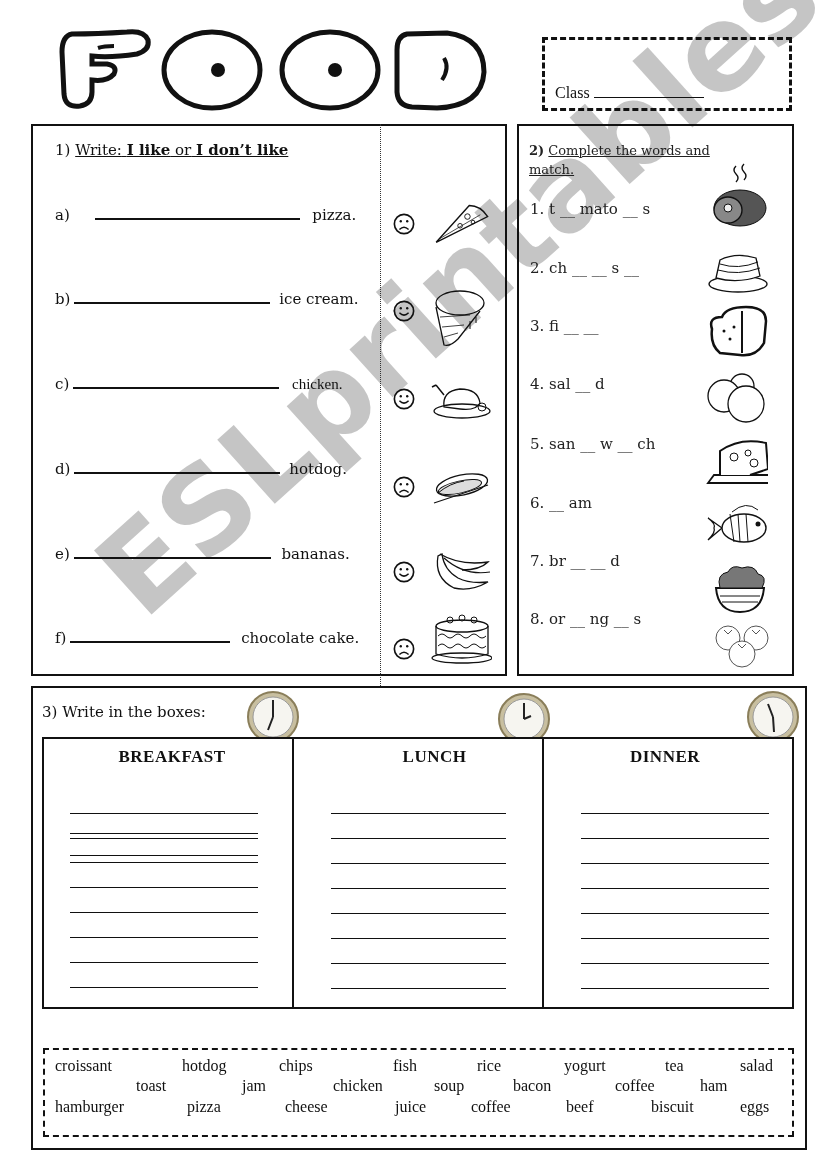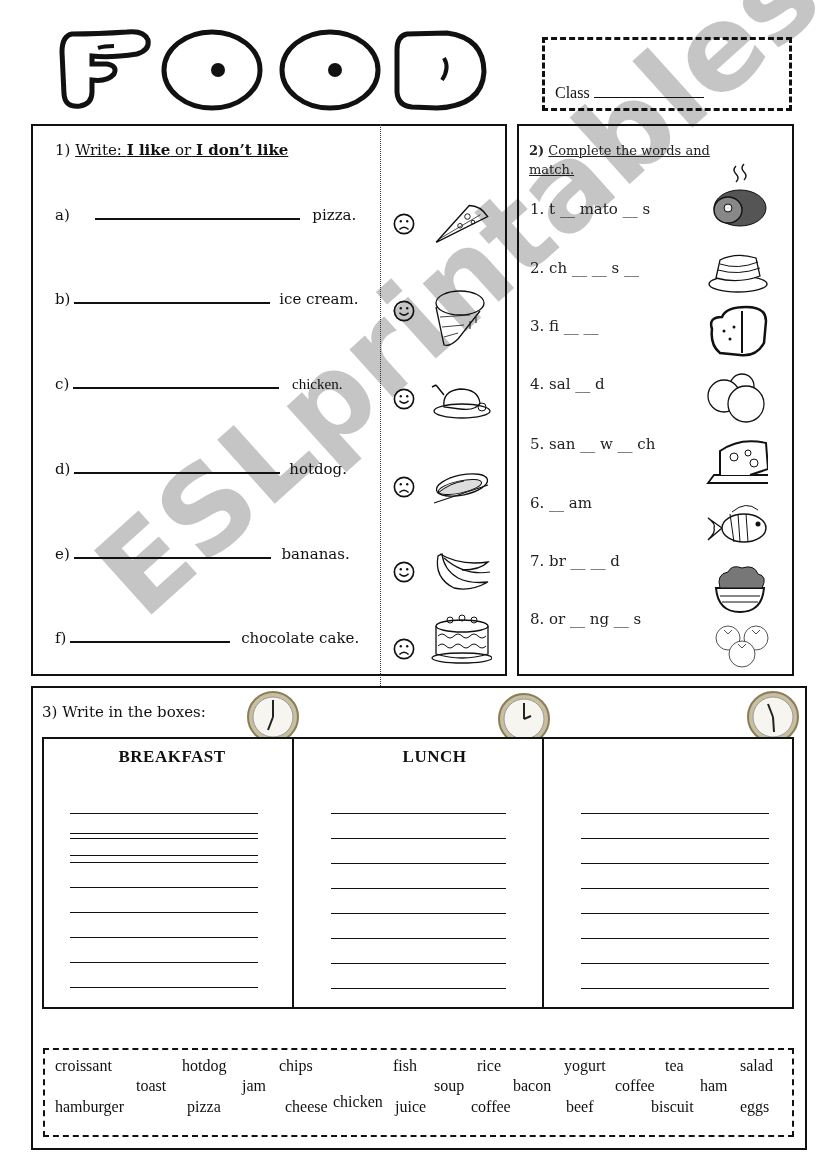--- a/index.html
+++ b/index.html
@@ -280,20 +280,21 @@
   <div class="wline" style="left:37px;width:175px;top:99px;"></div>
   <div class="wline" style="left:37px;width:175px;top:124px;"></div>
   <div class="wline" style="left:37px;width:175px;top:149px;"></div>
   <div class="wline" style="left:37px;width:175px;top:174px;"></div>
   <div class="wline" style="left:37px;width:175px;top:199px;"></div>
   <div class="wline" style="left:37px;width:175px;top:224px;"></div>
   <div class="wline" style="left:37px;width:175px;top:249px;"></div>
 </div>
 
 <div class="mealbox" style="left:542px;width:252px;">
+  <div class="mtitle" style="right:6px;">DINNER</div>
   <div class="wline" style="left:37px;width:188px;top:74px;"></div>
   <div class="wline" style="left:37px;width:188px;top:99px;"></div>
   <div class="wline" style="left:37px;width:188px;top:124px;"></div>
   <div class="wline" style="left:37px;width:188px;top:149px;"></div>
   <div class="wline" style="left:37px;width:188px;top:174px;"></div>
   <div class="wline" style="left:37px;width:188px;top:199px;"></div>
   <div class="wline" style="left:37px;width:188px;top:224px;"></div>
   <div class="wline" style="left:37px;width:188px;top:249px;"></div>
 </div>
 
@@ -303,21 +304,21 @@
 <span class="abs bw" style="left:182px;top:1057px;">hotdog</span>
 <span class="abs bw" style="left:279px;top:1057px;">chips</span>
 <span class="abs bw" style="left:393px;top:1057px;">fish</span>
 <span class="abs bw" style="left:477px;top:1057px;">rice</span>
 <span class="abs bw" style="left:564px;top:1057px;">yogurt</span>
 <span class="abs bw" style="left:665px;top:1057px;">tea</span>
 <span class="abs bw" style="left:740px;top:1057px;">salad</span>
 
 <span class="abs bw" style="left:136px;top:1077px;">toast</span>
 <span class="abs bw" style="left:242px;top:1077px;">jam</span>
-<span class="abs bw" style="left:333px;top:1077px;margin-top:16px;">chicken</span>
+<span class="abs bw" style="left:333px;top:1077px;">chicken</span>
 <span class="abs bw" style="left:434px;top:1077px;">soup</span>
 <span class="abs bw" style="left:513px;top:1077px;">bacon</span>
 <span class="abs bw" style="left:615px;top:1077px;">coffee</span>
 <span class="abs bw" style="left:700px;top:1077px;">ham</span>
 
 <span class="abs bw" style="left:55px;top:1098px;">hamburger</span>
 <span class="abs bw" style="left:187px;top:1098px;">pizza</span>
 <span class="abs bw" style="left:285px;top:1098px;">cheese</span>
 <span class="abs bw" style="left:395px;top:1098px;">juice</span>
 <span class="abs bw" style="left:471px;top:1098px;">coffee</span>

